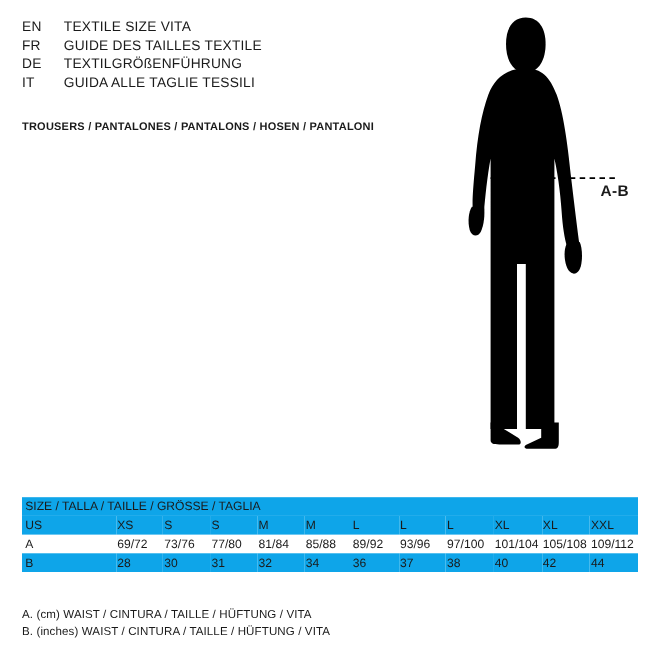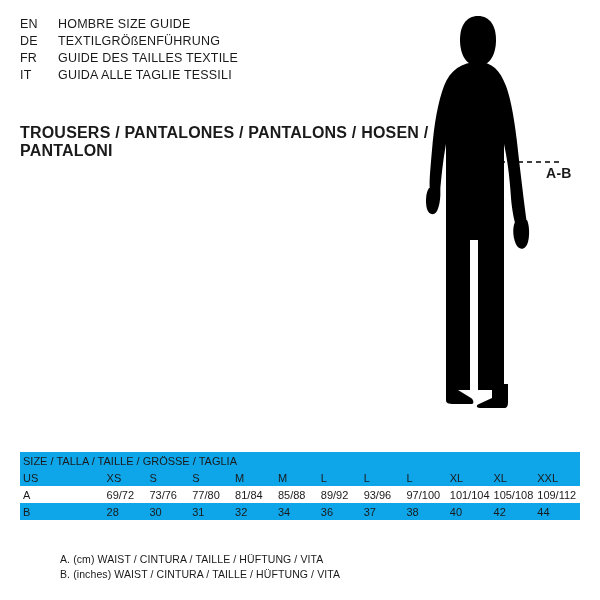--- a/index.html
+++ b/index.html
@@ -41,22 +41,22 @@
     letter-spacing: 0.2px;
   }
   .lang-text {
     font-size: 12.5px;
     letter-spacing: 0.2px;
   }
 
   .section-title {
     position: absolute;
     left: 20px;
-    top: 124px;
-    font-size: 16px;
+    top: 110px;
+    font-size: 10px;
     font-weight: bold;
     letter-spacing: 0.2px;
   }
 
   
   .figure-wrap {
     position: absolute;
     left: 400px;
     top: 10px;
     width: 190px;
@@ -113,39 +113,39 @@
   }
 
   .footnotes {
     position: absolute;
     left: 20px;
     top: 552px;
     font-size: 10.5px;
     line-height: 15px;
     letter-spacing: 0.1px;
   }
-  .footnotes div { white-space: nowrap; margin-left: 40px; }
+  .footnotes div { white-space: nowrap; }
 </style>
 </head>
 <body>
 
 <div class="page">
 
   <div class="lang-block">
     <div class="lang-row">
       <span class="lang-code">EN</span>
-      <span class="lang-text">HOMBRE SIZE GUIDE</span>
+      <span class="lang-text">TEXTILE SIZE VITA</span>
+    </div>
+    <div class="lang-row">
+      <span class="lang-code">FR</span>
+      <span class="lang-text">GUIDE DES TAILLES TEXTILE</span>
     </div>
     <div class="lang-row">
       <span class="lang-code">DE</span>
       <span class="lang-text">TEXTILGRÖßENFÜHRUNG</span>
-    </div>
-    <div class="lang-row">
-      <span class="lang-code">FR</span>
-      <span class="lang-text">GUIDE DES TAILLES TEXTILE</span>
     </div>
     <div class="lang-row">
       <span class="lang-code">IT</span>
       <span class="lang-text">GUIDA ALLE TAGLIE TESSILI</span>
     </div>
   </div>
 
   <div class="section-title">TROUSERS / PANTALONES / PANTALONS / HOSEN / PANTALONI</div>
 
   <div class="figure-wrap">

